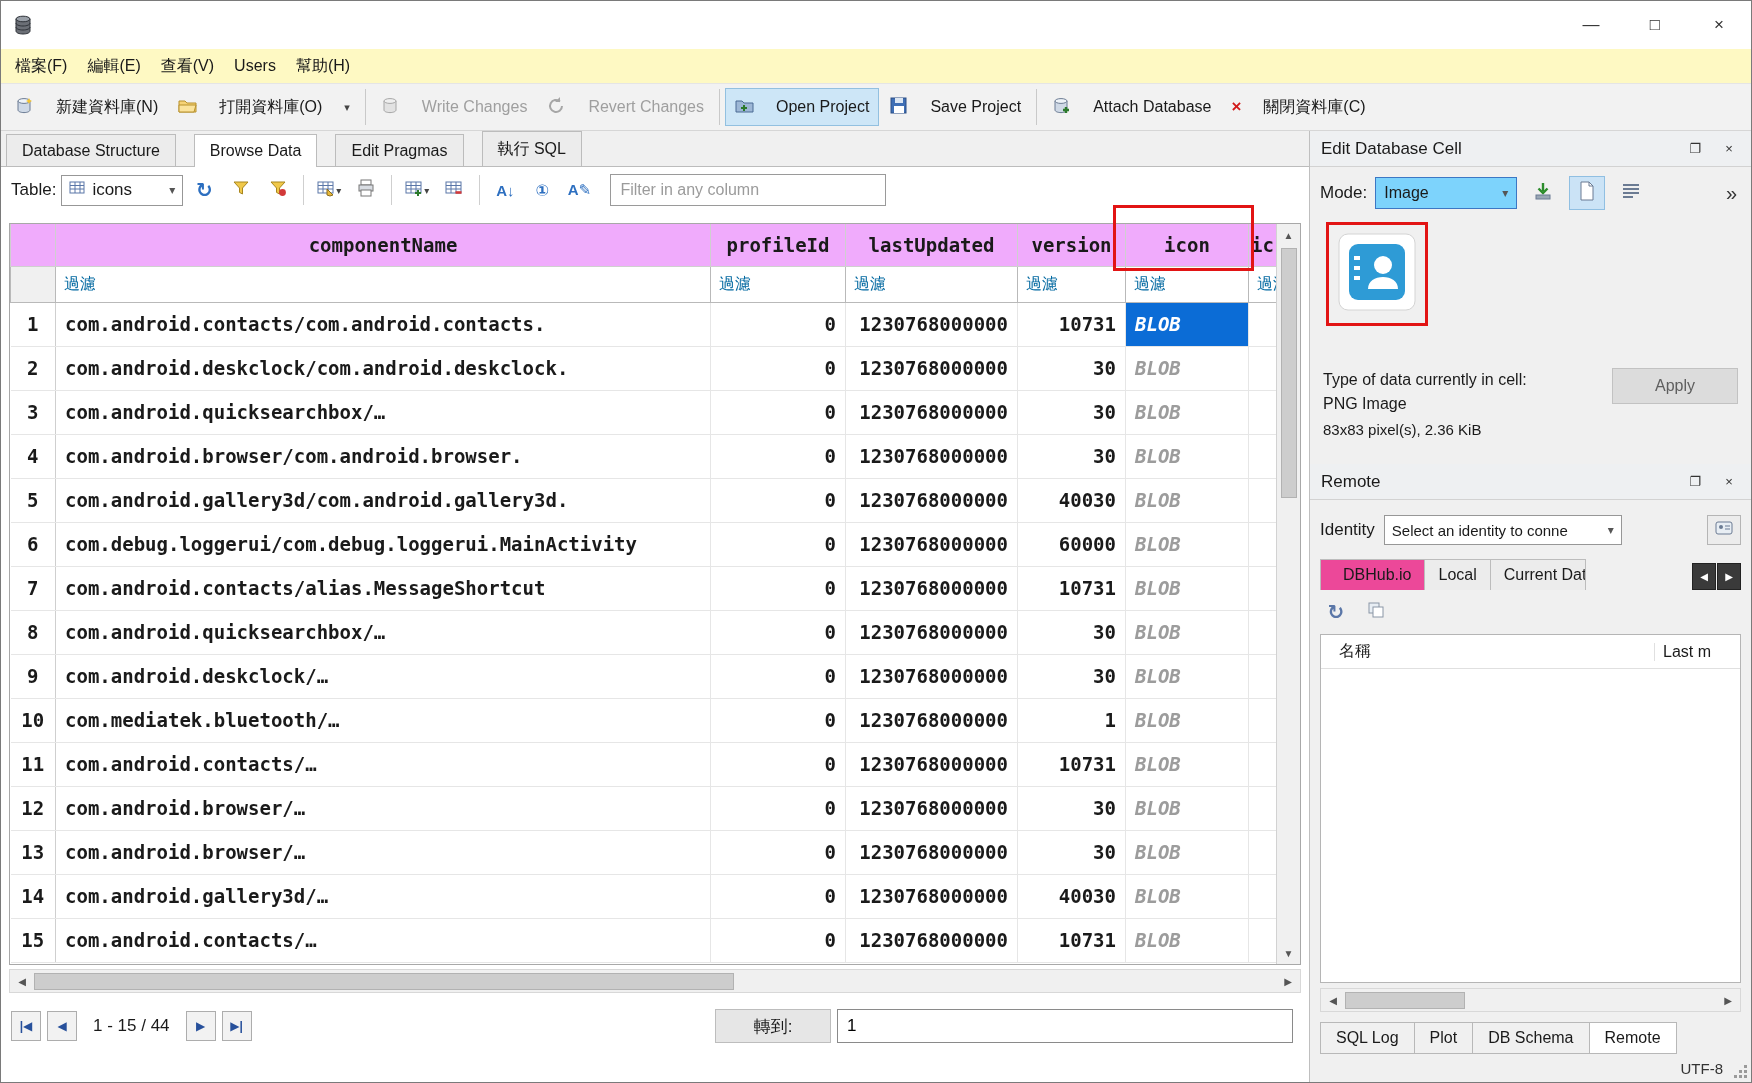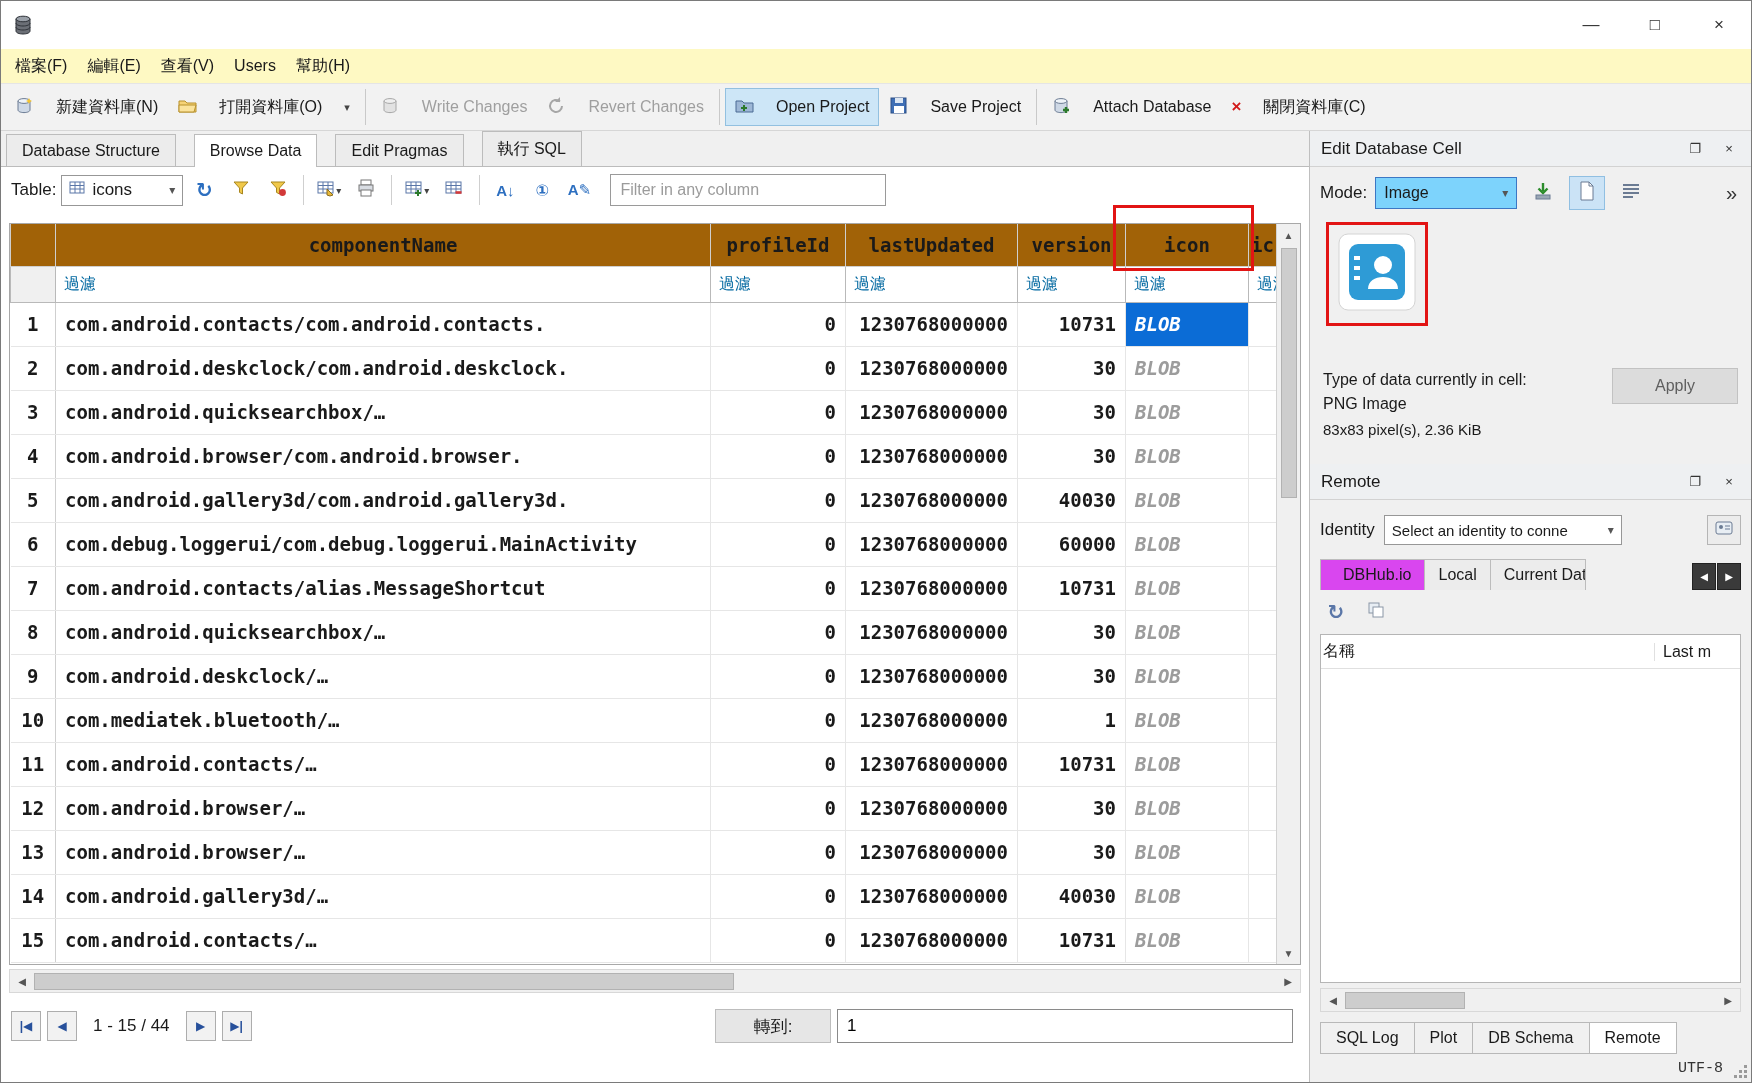--- a/index.html
+++ b/index.html
@@ -49,21 +49,21 @@
   .bsep { width:1px; height:30px; background:#cfcfcf; margin:0 4px; }
   .blue-glyph { color:#2d6fc0; font-weight:bold; font-size:20px; }
   .filter-input { margin-left:10px; width:276px; height:32px; border:1px solid #9a9a9a; font-size:16px;
                   padding:0 9px; font-family:inherit; color:#222; }
   .filter-input::placeholder { color:#9b9b9b; }
 
   
   .gridwrap { position:relative; margin:10px 8px 0; height:742px; border:1px solid #a8a8a8; background:#fff; overflow:hidden; }
   table.grid { border-collapse:collapse; table-layout:fixed; width:1266px;
                font-family:"DejaVu Sans Mono","Liberation Mono",monospace; font-size:19px; font-weight:bold; }
-  .grid th { height:42px; background:#a16207; border:1px solid #cfcfcf; border-top:none; font-size:19px; overflow:hidden; white-space:nowrap; }
+  .grid th { height:42px; background:#f0abfc; border:1px solid #cfcfcf; border-top:none; font-size:19px; overflow:hidden; white-space:nowrap; }
   .grid tr.filter td { height:36px; border:1px solid #b9b9b9; background:#fff; color:#0369a1;
                        font-family:"Liberation Sans","DejaVu Sans",sans-serif; font-weight:normal; font-size:16px;
                        padding:0 8px; overflow:hidden; white-space:nowrap; }
   .grid tr.filter td.fcorner { background:#f0f0f0; }
   .grid td { height:44px; padding:0 9px; border-right:1px solid #e6e6e6; border-bottom:1px solid #e6e6e6;
              overflow:hidden; white-space:nowrap; }
   .grid td.num { text-align:right; }
   .grid td.rownum { text-align:center; border-right:1px solid #cfcfcf; }
   .grid td.blob { color:#9c9c9c; font-style:italic; }
   .grid td.blob.sel { background:#0b6cd6; color:#fff; }
@@ -115,36 +115,36 @@
   .remote-hdr { margin-top:26px; }
   .identity-row { display:flex; align-items:center; gap:9px; padding:15px 10px 6px; font-size:17px; flex:none; }
   .id-combo { width:238px; height:30px; border:1px solid #979797; background:#fff; display:flex; align-items:center;
               padding:0 7px; font-size:15px; overflow:hidden; white-space:nowrap; }
   .id-combo .arrow { margin-left:auto; color:#555; font-size:12px; }
   .id-btn { width:34px; height:30px; border:1px solid #b5b5b5; background:#ececec; margin-left:auto;
             display:flex; align-items:center; justify-content:center; }
   .remote-tabs { display:flex; align-items:flex-end; padding:8px 10px 0; flex:none; }
   .rtab { font-size:16px; padding:6px 13px; border:1px solid #bcbcbc; border-bottom:none; background:#ececec;
           margin-right:-1px; white-space:nowrap; }
-  .rtab.active { background:#d946ef;padding-left:22px; }
+  .rtab.active { background:#ec4899;padding-left:22px; }
   .rtab.cut { max-width:96px; overflow:hidden; padding-right:0; }
   .tab-scroll { margin-left:auto; display:flex; gap:1px; }
   .tsb { width:24px; height:27px; background:#3a3a3a; color:#fff; display:flex; align-items:center; justify-content:center;
          font-size:10px; border:1px solid #222; }
   .remote-iconrow { display:flex; gap:8px; padding:6px 10px 2px; flex:none; }
   .remote-list { flex:1; background:#fff; border:1px solid #b5b5b5; margin:4px 10px 0; overflow:hidden; }
   .rl-header { display:flex; height:34px; border-bottom:1px solid #e0e0e0; font-size:16px; align-items:center; }
-  .rl-h-name { padding-left:2px; flex:1; }
+  .rl-h-name { padding-left:18px; flex:1; }
   .rl-h-last { width:86px; border-left:1px solid #e0e0e0; padding-left:8px; overflow:hidden; white-space:nowrap; }
   .remote-hscroll { margin:5px 10px 0; flex:none; }
   .dock-tabs { display:flex; margin:10px 10px 0; flex:none; }
   .dtab { font-size:16px; padding:6px 15px; border:1px solid #b8b8b8; background:#f0f0f0; margin-right:-1px; }
   .dtab.active { background:#fff; }
   .statusbar { margin-top:auto; height:28px; display:flex; align-items:center; justify-content:flex-end;
-               padding-right:28px; font-size:15px; color:#333; position:relative;font-family:Liberation Mono, monospace; }
+               padding-right:28px; font-size:15px; color:#333; position:relative; }
   .grip { position:absolute; right:4px; bottom:4px; width:12px; height:12px; }
   .grip::before { content:""; position:absolute; right:0; bottom:0; width:3px; height:3px; background:#9a9a9a;
                   box-shadow:-5px 0 0 #9a9a9a, 0 -5px 0 #9a9a9a, -10px 0 0 #9a9a9a, -5px -5px 0 #9a9a9a, 0 -10px 0 #9a9a9a; }
 </style>
 </head>
 <body>
 
 <div class="win">
 
   <div class="titlebar">

